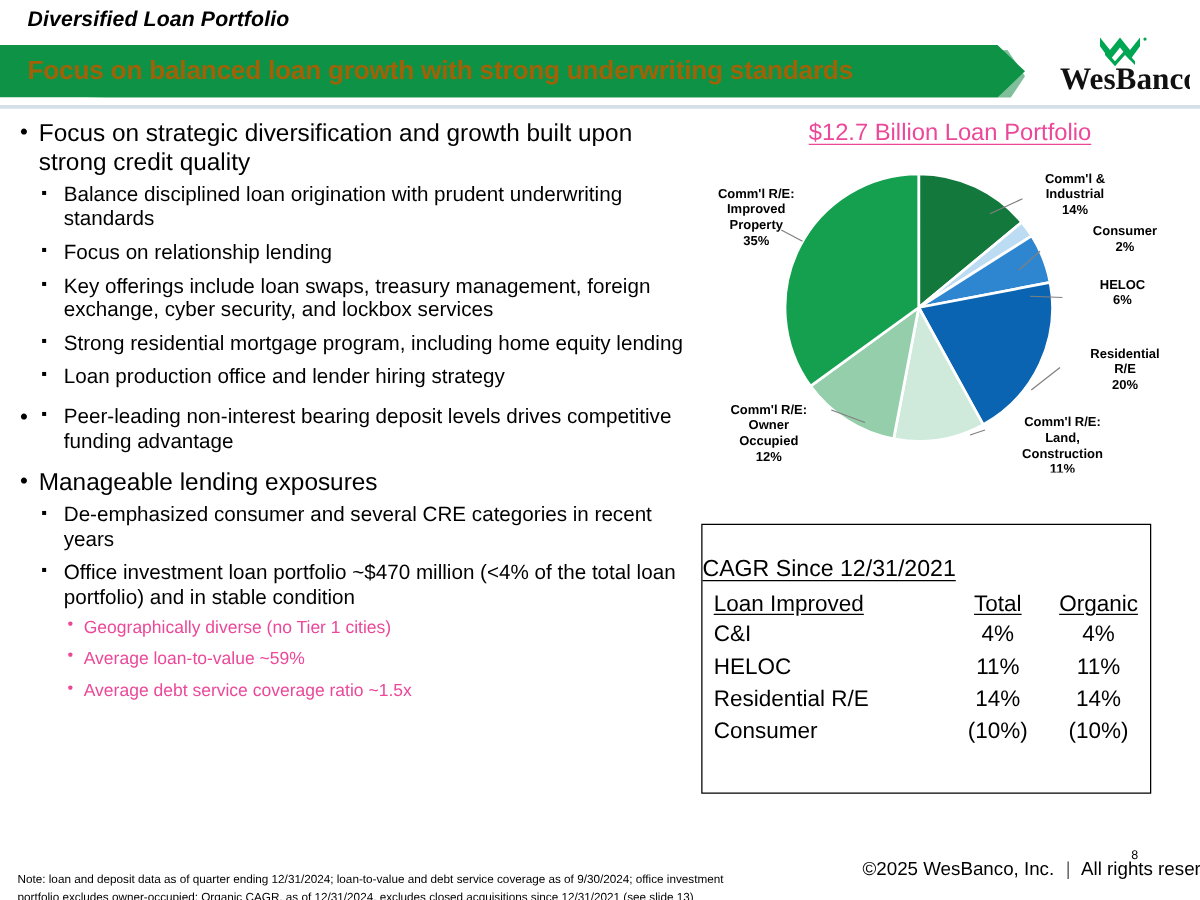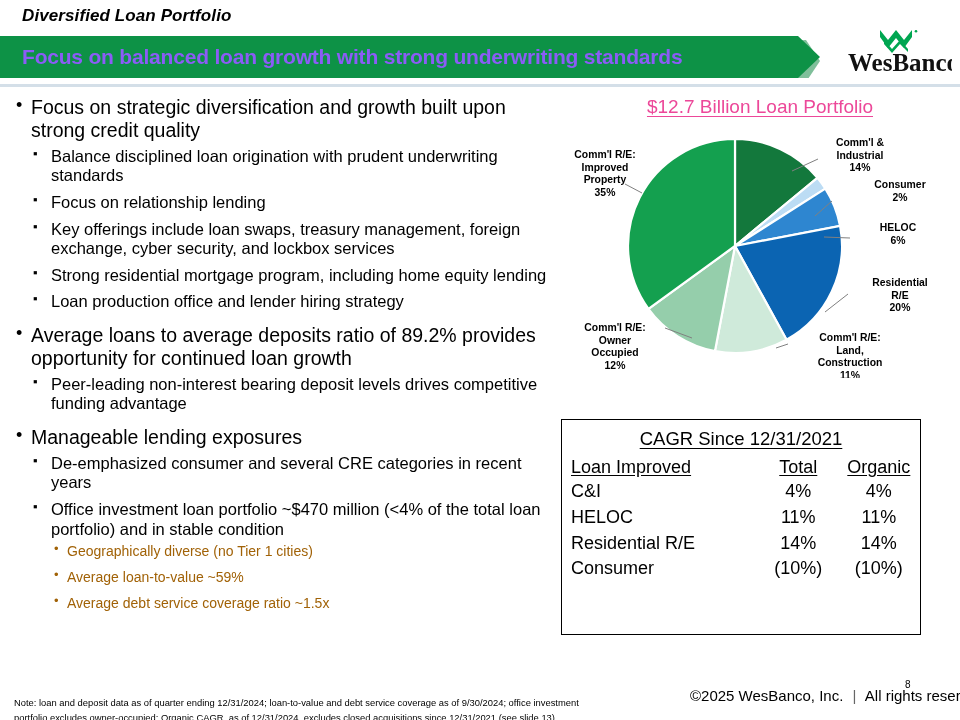--- a/index.html
+++ b/index.html
@@ -22,21 +22,21 @@
   }
   .banner-wrap{
     position:absolute;left:0;top:36px;width:820px;height:42px;
   }
   .banner-shape{
     position:absolute;left:0;top:0;width:820px;height:42px;
   }
   .banner-text{
     position:absolute;left:22px;top:0;height:42px;
     display:flex;align-items:center;
-    font-size:21px;font-weight:bold;color:#8b5cf6;
+    font-size:21px;font-weight:bold;color:#a16207;
     white-space:nowrap;letter-spacing:-.2px;
   }
   .logo{
     position:absolute;left:848px;top:28px;width:104px;height:50px;
   }
   .logo svg{display:block;}
   .header-rule{
     position:absolute;left:0;top:84px;width:960px;height:3px;
     background:#d4dfe8;
   }
@@ -64,21 +64,21 @@
     color:#000;
   }
   ul.lvl2 > li::before{
     content:"▪";position:absolute;left:2px;top:-1px;font-size:13px;
   }
   ul.lvl3{list-style:none;margin:4px 0 0 0;padding:0;}
   ul.lvl3 > li{
     position:relative;
     font-size:14px;line-height:1.2;
     padding-left:16px;margin-bottom:9px;
-    color:#a16207;
+    color:#ec4899;
   }
   ul.lvl3 > li::before{
     content:"•";position:absolute;left:3px;top:-2px;font-size:13px;
   }
   .gap-top{margin-top:12px;}
 
   
   .chart-title{
     position:absolute;left:560px;top:96px;width:400px;
     text-align:center;font-size:19px;
@@ -92,21 +92,21 @@
     font-size:10.4px;font-weight:bold;fill:#000;
   }
 
   
   .cagr{
     position:absolute;left:561px;top:419px;width:360px;height:216px;
     border:1.6px solid #000;background:#fff;
     box-sizing:border-box;
   }
   .cagr-title{
-    text-align:center;font-size:18.5px;margin-top:8px;
+    text-align:left;font-size:18.5px;margin-top:24px;
     text-decoration:underline;text-underline-offset:3px;
   }
   table.cagr-tbl{
     width:100%;border-collapse:collapse;margin-top:7px;
     font-size:18px;
   }
   table.cagr-tbl th{
     font-weight:normal;text-decoration:underline;text-underline-offset:2px;
     padding:0 0 1px 0;
   }
@@ -167,21 +167,20 @@
         <ul class="lvl2">
           <li><span>Balance disciplined loan origination with prudent underwriting standards</span></li>
           <li><span>Focus on relationship lending</span></li>
           <li><span>Key offerings include loan swaps, treasury management, foreign exchange, cyber security, and lockbox services</span></li>
           <li><span>Strong residential mortgage program, including home equity lending</span></li>
           <li><span>Loan production office and lender hiring strategy</span></li>
         </ul>
       </li>
 
       <li class="gap-top">
-        <span class="txt">Average loans to average deposits ratio of 89.2% provides opportunity for continued loan growth</span>
         <ul class="lvl2">
           <li><span>Peer-leading non-interest bearing deposit levels drives competitive funding advantage</span></li>
         </ul>
       </li>
 
       <li class="gap-top">
         <span class="txt">Manageable lending exposures</span>
         <ul class="lvl2">
           <li><span>De-emphasized consumer and several CRE categories in recent years</span></li>
           <li>

